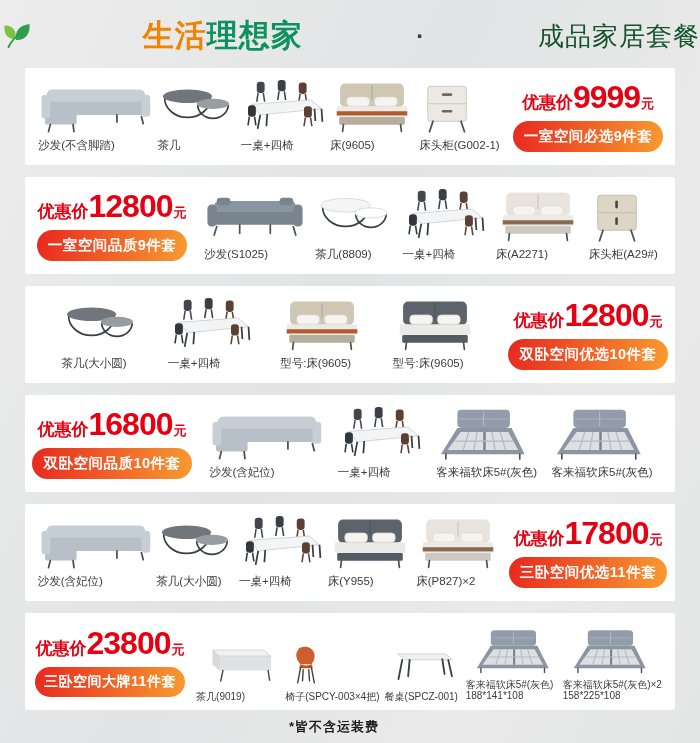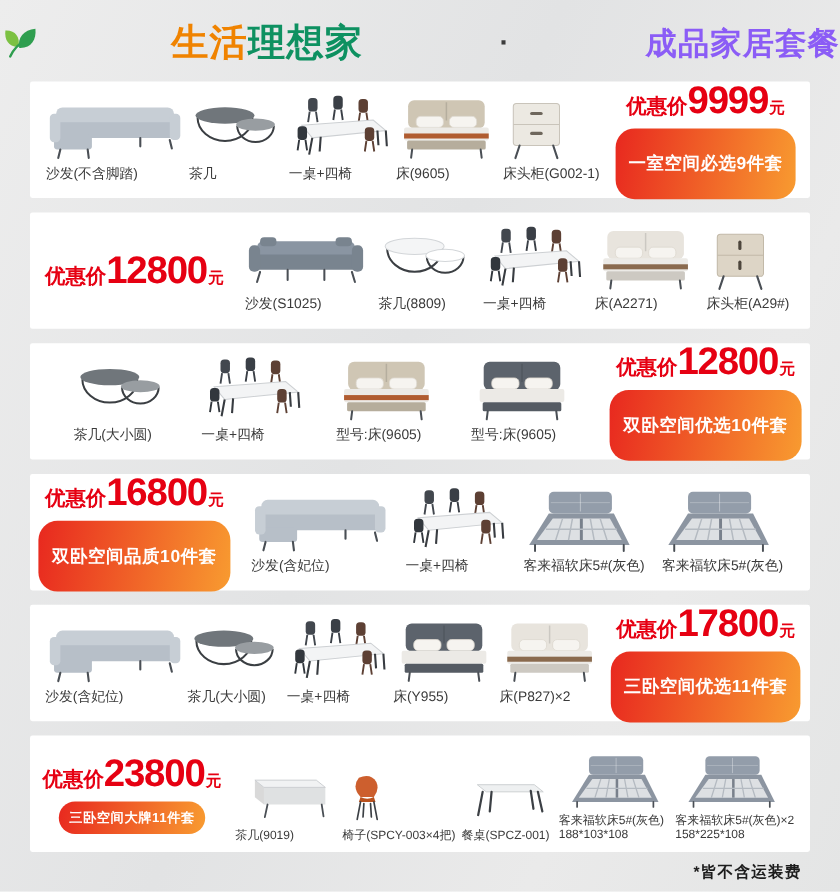--- a/index.html
+++ b/index.html
@@ -8,21 +8,21 @@
     background:linear-gradient(115deg,#ededed 0%,#e2e3e4 45%,#eaeaea 75%,#e4e5e5 100%);
     font-family:"Liberation Sans",sans-serif;
     -webkit-font-smoothing:antialiased;
   }
   .header{display:flex;align-items:center;justify-content:space-between;gap:6px;padding:15px 0 11px}
   .leaf{display:flex;align-items:center}
   .brand{font-weight:bold;font-size:31px;letter-spacing:1px}
   .brand-orange{color:var(--orange)}
   .brand-green{color:var(--green)}
   .dot{font-size:24px;color:#3c3c3c;font-weight:bold;margin:0 3px}
-  .subtitle{font-size:26px;color:#8b5cf6;font-weight:700;letter-spacing:1px}
+  .subtitle{font-size:26px;color:#14532d;font-weight:400;letter-spacing:1px}
 
   .rows{display:flex;flex-direction:column;gap:12px;margin:0 25px}
   .card{
     background:#fff;height:97px;display:flex;align-items:center;
     padding:0 6px;border-radius:2px;
   }
   .items{flex:1;display:flex;justify-content:space-evenly;align-items:flex-end;padding:6px 2px 9px}
   .item{display:flex;flex-direction:column;align-items:flex-start;justify-content:flex-end;min-width:0}
   .item-img{height:57px;display:flex;align-items:flex-end;justify-content:center}
   .item-img svg{display:block}
@@ -30,30 +30,30 @@
   .item-sub{font-size:11px;color:#3a3a3a;white-space:nowrap;line-height:1.2}
 
   .price-block{width:162px;flex:0 0 auto;display:flex;flex-direction:column;align-items:center;justify-content:center;gap:7px}
   .price-line{color:var(--red);display:flex;align-items:baseline;white-space:nowrap}
   .p-prefix{font-size:17px;font-weight:bold}
   .p-num{font-size:32px;font-weight:bold;letter-spacing:-1px;line-height:1}
   .p-unit{font-size:13px;font-weight:bold;margin-left:1px}
   .badge{
     background:linear-gradient(100deg,var(--badge1) 0%,var(--badge2) 100%);
     color:#fff;font-size:14.5px;font-weight:bold;
-    padding:20px 11px;border-radius:16px;white-space:nowrap;letter-spacing:.5px;
+    padding:6px 11px;border-radius:16px;white-space:nowrap;letter-spacing:.5px;
   }
   .tight .item-img{transform:scale(.86);transform-origin:center bottom}
   .tight .item-label{font-size:10px}
   .tight .item-sub{font-size:10px}
   .tight .price-block{width:158px}
-  .tight .badge{font-size:11px;padding:6px 9px}
+  .tight .badge{font-size:14px;padding:6px 9px}
 
   .footer-note{
-    text-align:right;padding:8px 32px 0 0;
+    text-align:center;padding:8px 32px 0 0;
     font-size:13px;font-weight:bold;color:#1c1c1c;letter-spacing:1px;
   }
 </style>
 </head>
 <body style="--red: #e60012; --badge1: #e8281f; --badge2: #f89b30; --orange: #f08300; --green: #0e9161;">
 
 <header class="header">
   <span class="leaf">
     <svg width="32" height="32" viewBox="0 0 32 32">
       <path d="M15.5 19 C7.5 19.5 3.5 13.5 4.5 5.5 C12.5 5 16.8 10.5 15.5 19 Z" fill="#7cc142"></path>
@@ -159,20 +159,21 @@
         <div class="badge">一室空间必选9件套</div>
       </div>
     </div>
     <div class="card">
       <div class="price-block">
         <div class="price-line">
           <span class="p-prefix">优惠价</span>
           <span class="p-num">12800</span>
           <span class="p-unit">元</span>
         </div>
+        <div class="badge">一室空间品质9件套</div>
       </div>
       <div class="items">
         <div class="item">
           <div class="item-img">
             <svg viewBox="0 0 120 64" style="width:102px">
               <rect x="12" y="13" width="96" height="15" rx="6" fill="#8a95a2"></rect>
               <rect x="15" y="9" width="16" height="9" rx="4" fill="#79848f"></rect>
               <rect x="89" y="9" width="16" height="9" rx="4" fill="#79848f"></rect>
               <rect x="8" y="26" width="104" height="15" rx="4" fill="#79848f"></rect>
               <rect x="4" y="17" width="11" height="26" rx="5" fill="#79848f"></rect>
@@ -560,21 +561,21 @@
               <line x1="28" y1="12" x2="88" y2="12" stroke="rgba(255,255,255,.25)"></line>
               <polygon points="6,55 26,23 92,23 108,55" fill="#8c95a1"></polygon>
               <polygon points="14,50 30,28 88,28 100,50" fill="#dde0e3"></polygon>
               <path d="M40 28 L33 50 M50 28 L46 50 M68 28 L72 50 M78 28 L85 50" stroke="#b4bac1" stroke-width="1.5"></path>
               <path d="M59 28 L59 50" stroke="#79818c" stroke-width="3"></path>
               <line x1="23" y1="39" x2="95" y2="39" stroke="#b4bac1" stroke-width="1.5"></line>
               <path d="M12 55 L12 61 M102 55 L102 61" stroke="#4a4f55" stroke-width="2" fill="none" stroke-linecap="round"></path>
             </svg>
           </div>
           <div class="item-label">客来福软床5#(灰色)</div>
-          <div class="item-sub">188*103*108</div>
+          <div class="item-sub">188*141*108</div>
         </div>
         <div class="item">
           <div class="item-img">
             <svg viewBox="0 0 112 64" style="width:92px">
               <rect x="26" y="1" width="64" height="22" rx="5" fill="#939daa"></rect>
               <line x1="58" y1="3" x2="58" y2="21" stroke="rgba(255,255,255,.4)"></line>
               <line x1="28" y1="12" x2="88" y2="12" stroke="rgba(255,255,255,.25)"></line>
               <polygon points="6,55 26,23 92,23 108,55" fill="#8c95a1"></polygon>
               <polygon points="14,50 30,28 88,28 100,50" fill="#dde0e3"></polygon>
               <path d="M40 28 L33 50 M50 28 L46 50 M68 28 L72 50 M78 28 L85 50" stroke="#b4bac1" stroke-width="1.5"></path>

